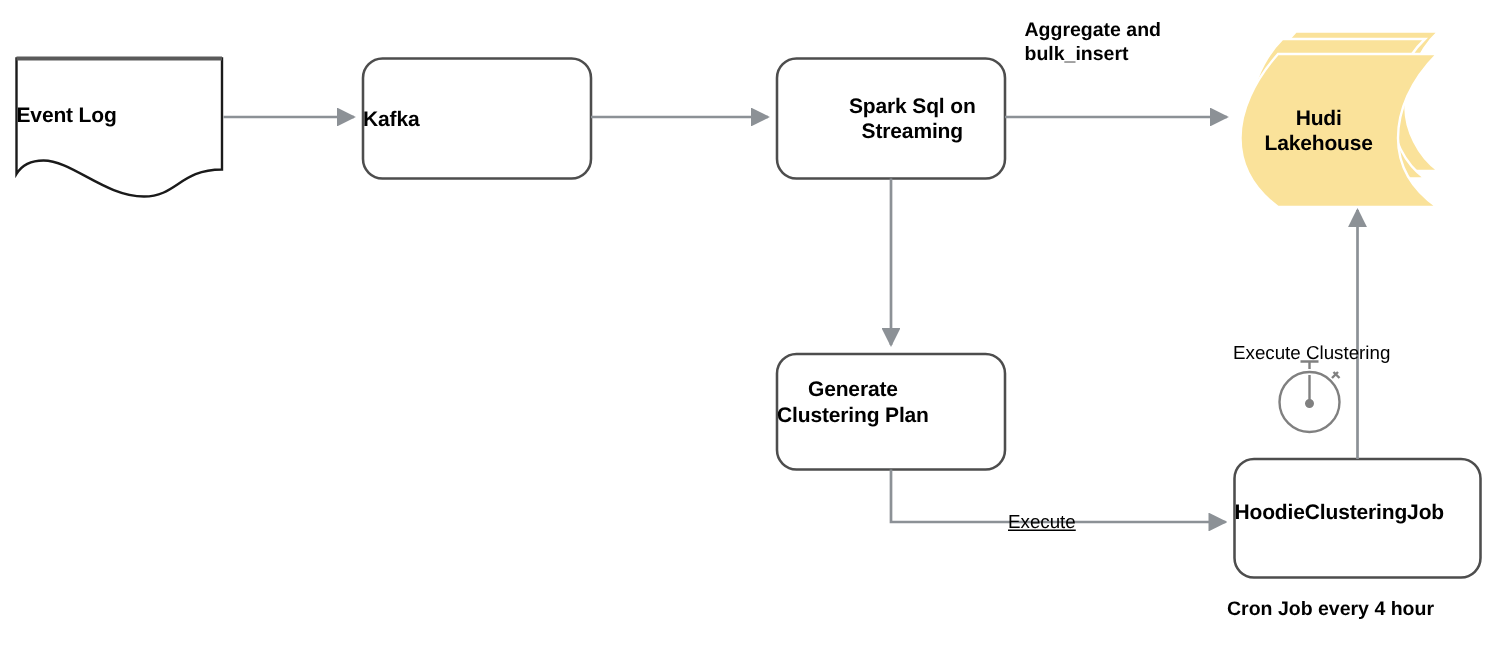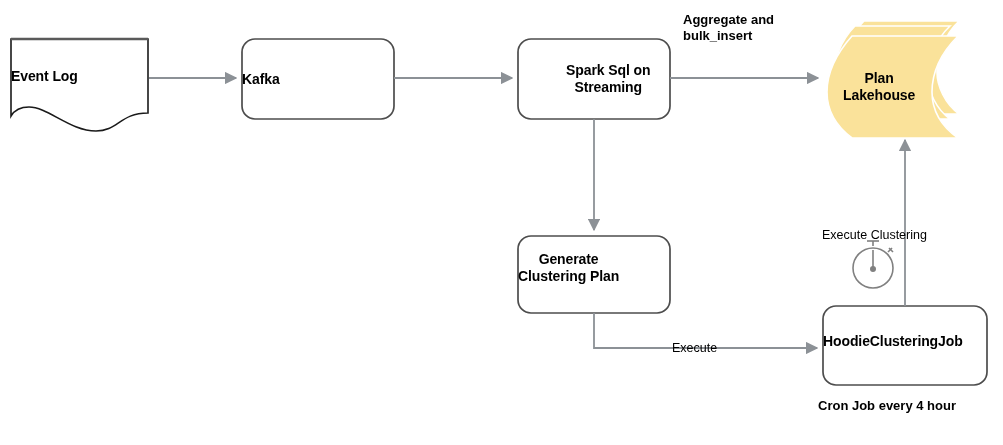--- a/index.html
+++ b/index.html
@@ -106,33 +106,33 @@
 <div class="node" style="left:242px; top:39px; width:124px; height:80px;">
   <span class="node-text">Kafka</span>
 </div>
 
 <div class="node" style="left:518px; top:39px; width:152px; height:80px;margin-left:48px;">
   <span class="node-text">Spark Sql on
 Streaming</span>
 </div>
 
 <div class="node" style="left:843px; top:50px; width:110px; height:74px;">
-  <span class="node-text">Plan
+  <span class="node-text">Hudi
 Lakehouse</span>
 </div>
 
 <div class="node" style="left:518px; top:236px; width:152px; height:63px;">
   <span class="node-text">Generate
 Clustering Plan</span>
 </div>
 
 <div class="node" style="left:823px; top:306px; width:164px; height:70px;border-radius:21px;">
   <span class="node-text">HoodieClusteringJob</span>
 </div>
 
 <div class="label bold" style="left:683px; top:12px; width:185px;">Aggregate and
 bulk_insert</div>
 
-<div class="label plain" style="left:672px; top:341px; width:90px;">Execute</div>
+<div class="label plain" style="left:672px; top:341px; width:90px;text-decoration:underline;">Execute</div>
 
 <div class="label plain" style="left:822px; top:228px; width:166px;">Execute Clustering</div>
 
 <div class="label bold" style="left:818px; top:398px; width:176px;">Cron Job every 4 hour</div>
 
 </body></html>

